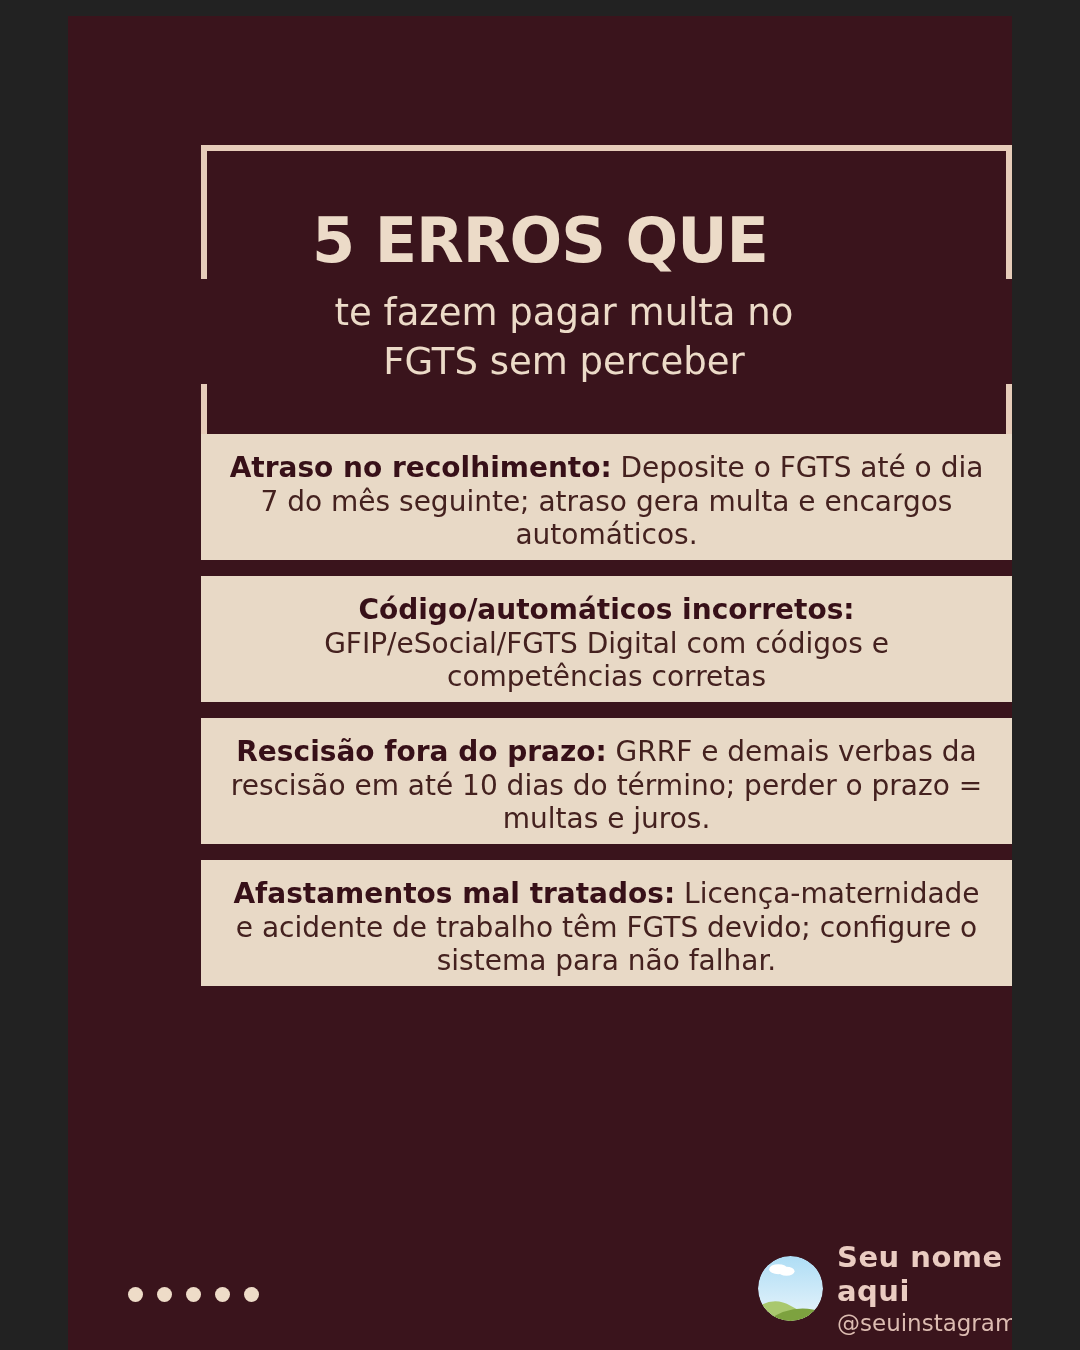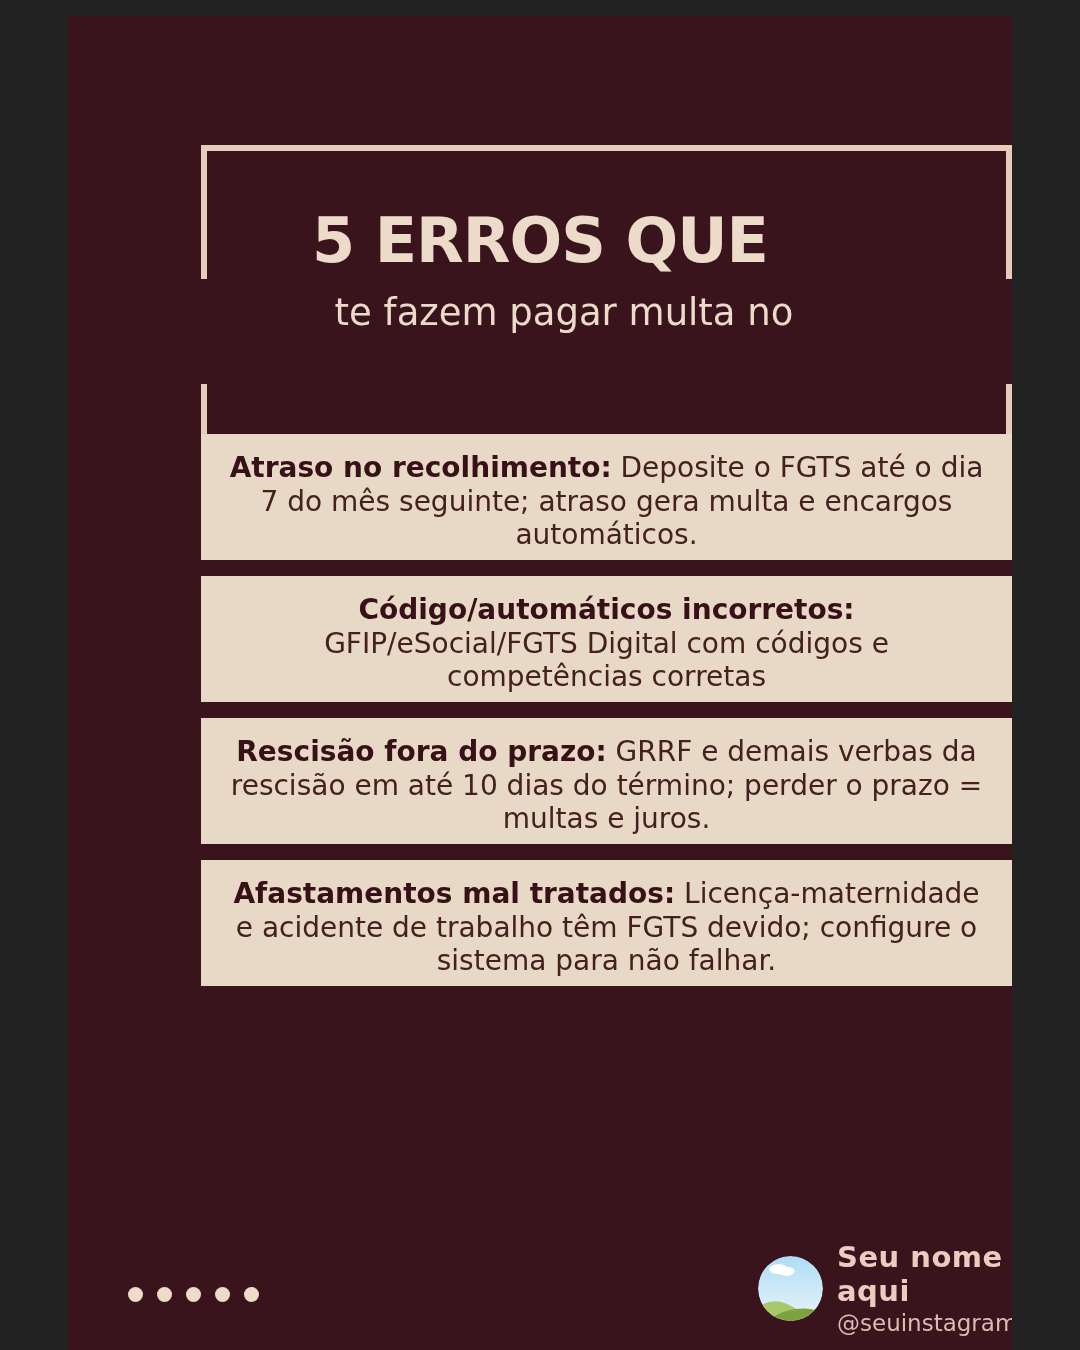--- a/index.html
+++ b/index.html
@@ -84,20 +84,21 @@
   <div class="frame-seg seg-top"></div>
   <div class="frame-seg seg-left-a"></div>
   <div class="frame-seg seg-right-a"></div>
   <div class="frame-seg seg-left-b"></div>
   <div class="frame-seg seg-right-b"></div>
 
   <header class="header">
     <h1 class="title">5 ERROS QUE</h1>
     <div class="subtitle">
       <div>te fazem pagar multa no</div>
+      <div>FGTS sem perceber</div>
     </div>
   </header>
 
   <main class="cards">
     <section class="card">
       <p><span class="lead">Atraso no recolhimento:</span> <span>Deposite o FGTS até o dia 7 do mês seguinte; atraso gera multa e encargos automáticos.</span></p>
     </section>
     <section class="card">
       <p><span class="lead">Código/automáticos incorretos:</span> <span>GFIP/eSocial/FGTS Digital com códigos e competências corretas</span></p>
     </section>

